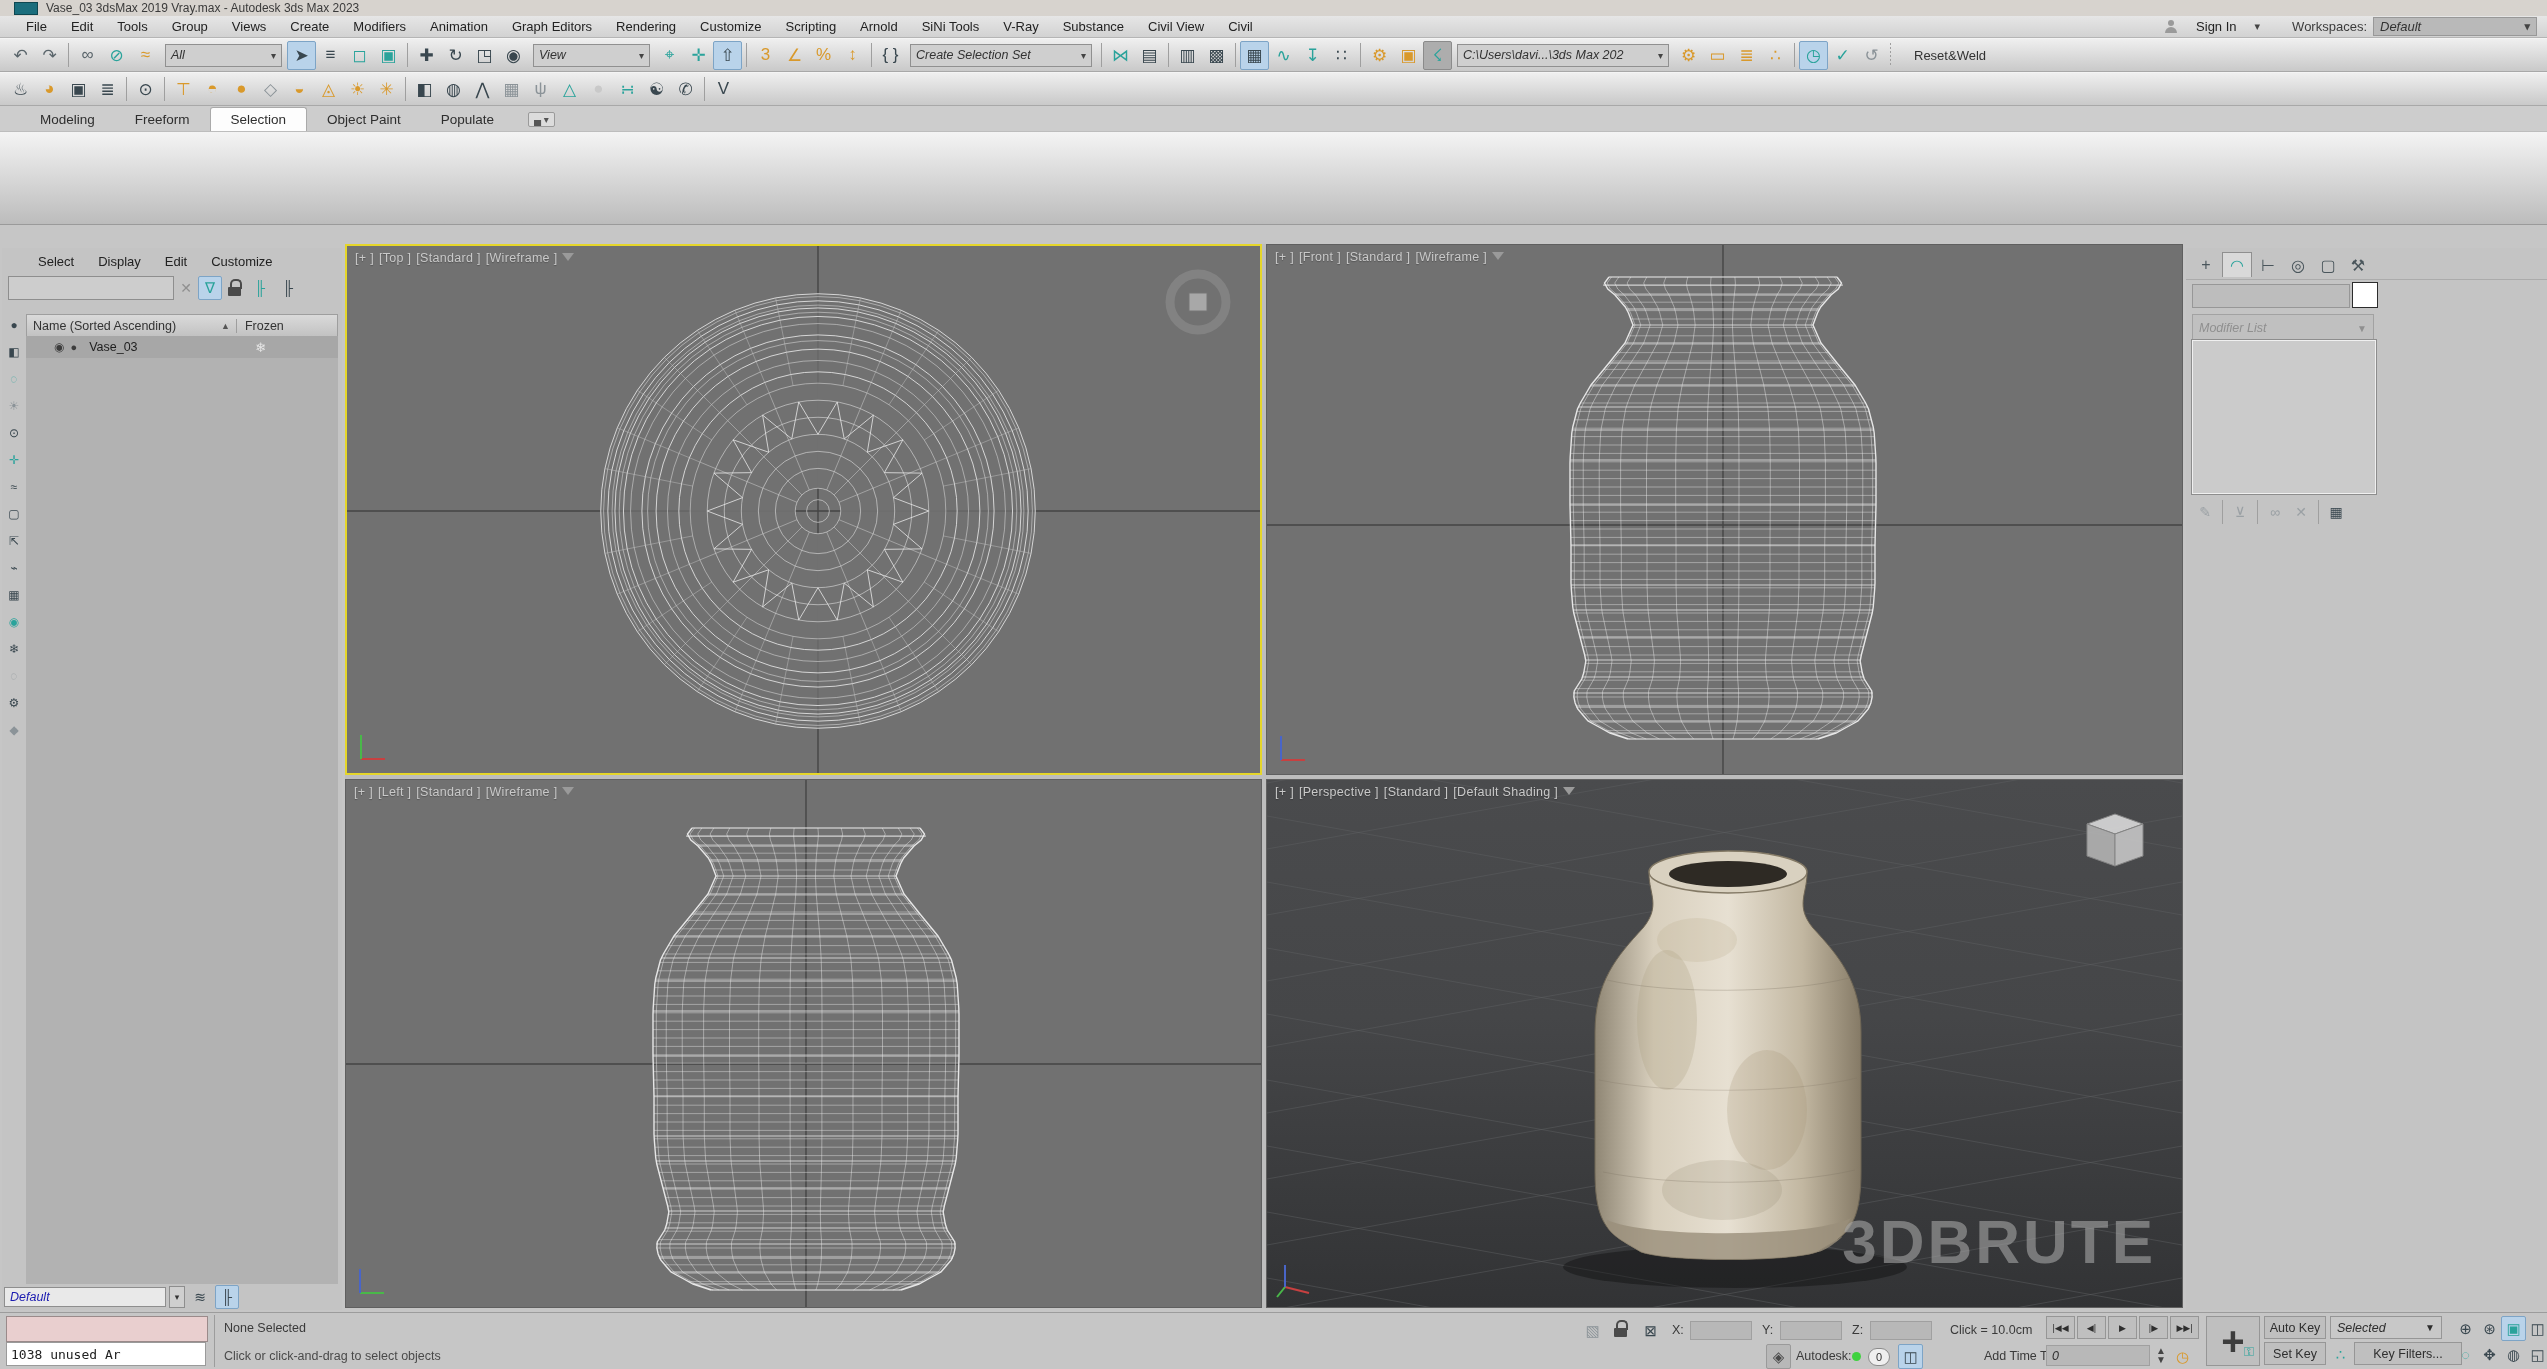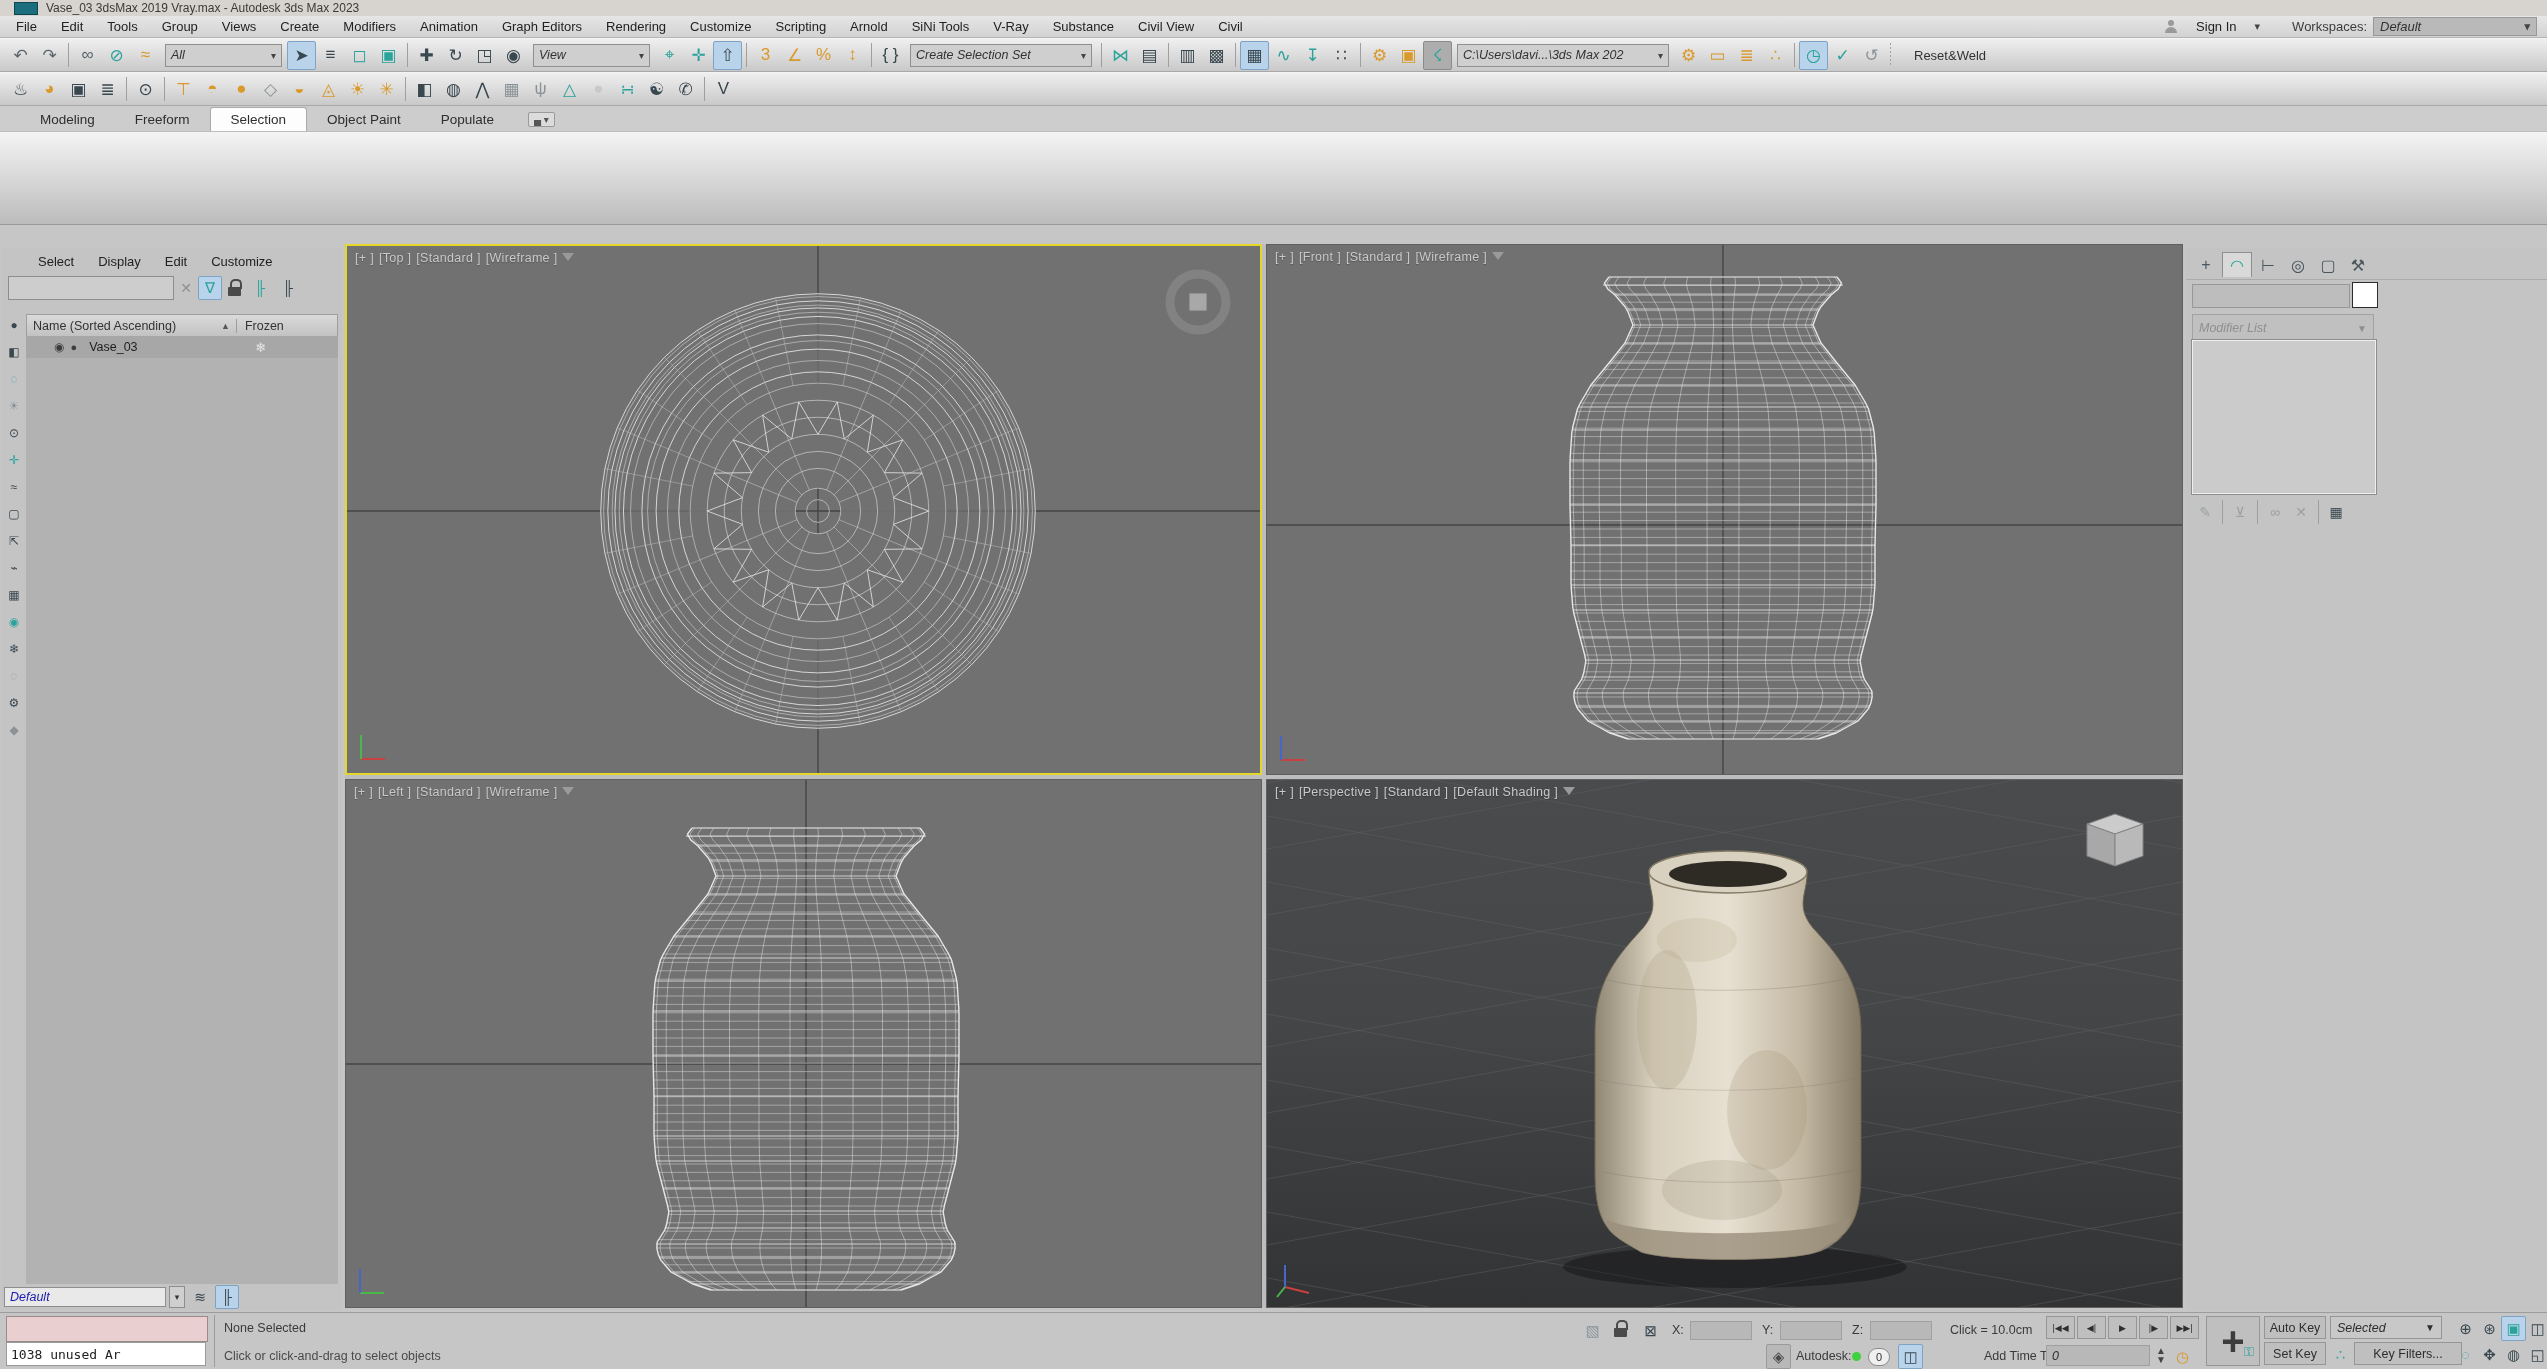--- a/index.html
+++ b/index.html
@@ -3,21 +3,21 @@
 <meta charset="utf-8">
 <style>
   html,body{margin:0;padding:0}
   body{width:2547px;height:1369px;background:#c6c6c6;font-family:"Liberation Sans",sans-serif;
        font-size:13px;color:#2e2e2e;overflow:hidden;position:relative;-webkit-user-select:none}
   
   #titlebar{position:absolute;left:0;top:0;width:100%;height:16px;background:#d7d3ce;display:flex;align-items:center;gap:8px;padding-left:14px;box-sizing:border-box;overflow:hidden}
   #titlebar .appicon{width:22px;height:11px;background:#1b6e7d;border:1px solid #0e4751;display:inline-block}
   #titlebar span.t{font-size:12px;color:#3a3a3a}
   #menubar{position:absolute;left:0;top:16px;width:100%;height:22px;background:linear-gradient(#e6e6e6,#d2d2d2);border-bottom:1px solid #b5b5b5;display:flex;align-items:center;box-sizing:border-box}
-  #menus{display:flex;align-items:center;padding-left:4px}
+  #menus{display:flex;align-items:center;padding-left:14px}
   .menuitem{padding:2px 12px;color:#222;cursor:default}
   #menubar-right{margin-left:auto;display:flex;align-items:center;gap:6px;padding-right:10px}
   .person{width:14px;height:14px;display:inline-block;position:relative}
   .person:before{content:"";position:absolute;left:4px;top:0;width:6px;height:6px;border-radius:50%;background:#9a9a9a}
   .person:after{content:"";position:absolute;left:1px;top:7px;width:12px;height:6px;border-radius:6px 6px 0 0;background:#9a9a9a}
   .caret{color:#444;font-size:11px}
   .wslabel{color:#3c3c3c;margin-left:26px}
   .wsbox{width:150px;height:17px;background:#b9b9b9;border:1px solid #989898;display:inline-flex;align-items:center;justify-content:space-between;padding:0 6px;color:#333}
   
   #toolbar1,#toolbar2{position:absolute;left:0;width:100%;background:linear-gradient(#efefef,#c9c9c9);border-top:1px solid #f4f4f4;border-bottom:1px solid #a8a8a8;display:flex;align-items:center;padding-left:6px;box-sizing:border-box}
@@ -639,20 +639,21 @@
         <path d="M340,200 C400,214 520,214 582,198" stroke="#7a7160" fill="none" opacity="0.3"></path>
         <path d="M332,300 C400,314 524,314 590,298" stroke="#7a7160" fill="none" opacity="0.25"></path>
         <path d="M336,392 C404,406 520,406 588,390" stroke="#7a7160" fill="none" opacity="0.3"></path>
       </g>
       <g opacity="0.9">
         <polygon points="848,34 876,44 848,54 820,44" fill="#dadada" stroke="#8a8a8a"></polygon>
         <polygon points="820,44 848,54 848,86 820,76" fill="#b3b3b3" stroke="#8a8a8a"></polygon>
         <polygon points="876,44 848,54 848,86 876,76" fill="#c6c6c6" stroke="#8a8a8a"></polygon>
       </g>
     </svg>
+    <div id="watermark">3DBRUTE</div>
     <svg class="tripod" width="44" height="44">
       <line x1="10" y1="30" x2="34" y2="36" stroke="#c84040" stroke-width="2"></line>
       <line x1="10" y1="30" x2="2" y2="40" stroke="#49b849" stroke-width="2"></line>
       <line x1="10" y1="30" x2="10" y2="8" stroke="#4965c8" stroke-width="2"></line>
     </svg>
   </div>
 </div>
 
 <div id="cpanel">
   <div id="cp-tabs">

